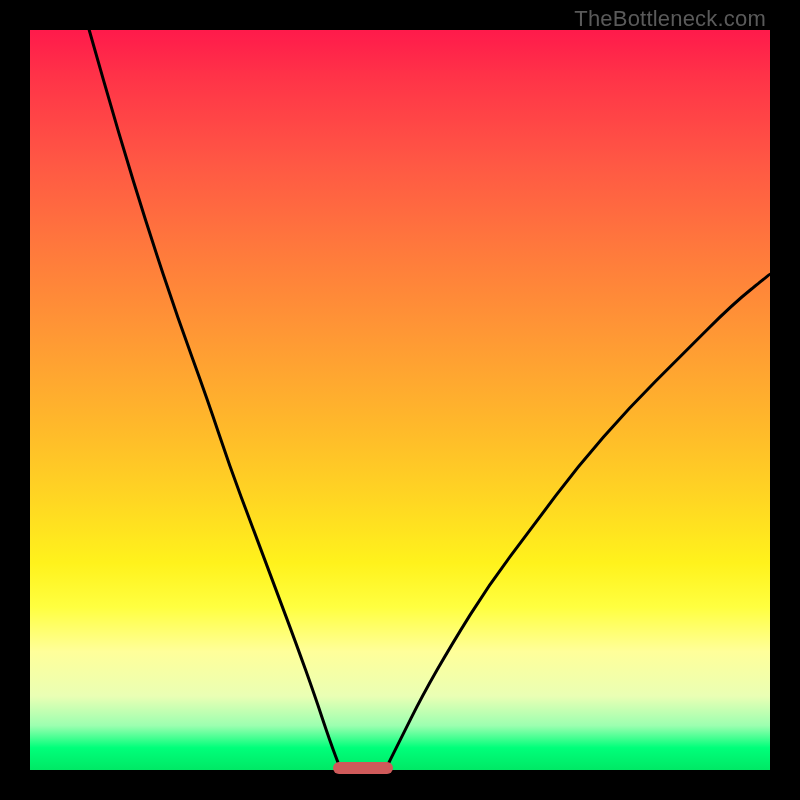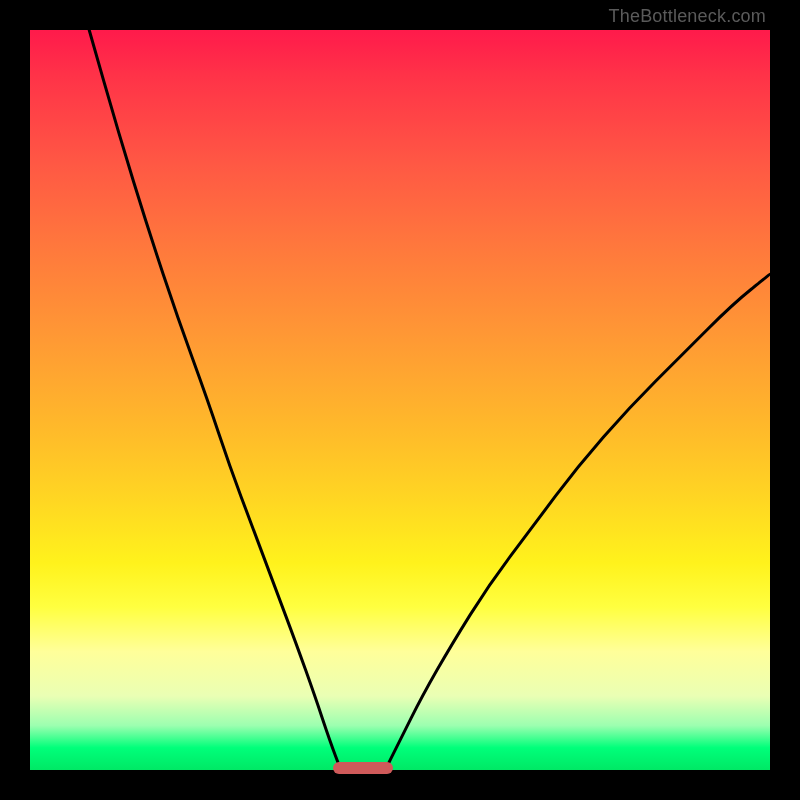--- a/index.html
+++ b/index.html
@@ -51,21 +51,21 @@
     position: absolute;
     height: 12px;
     border-radius: 6px;
     background: #cf5a5a;
   }
   .watermark {
     position: absolute;
     top: 6px;
     right: 34px;
     color: #5a5a5a;
-    font-size: 18px;
+    font-size: 22px;
     font-weight: 500;
     letter-spacing: 0.2px;
   }
 </style>
 </head>
 <body>
 
 <div class="frame">
   <div class="plot-area">
     <svg class="curve-svg" viewBox="0 0 740 740" preserveAspectRatio="none">

